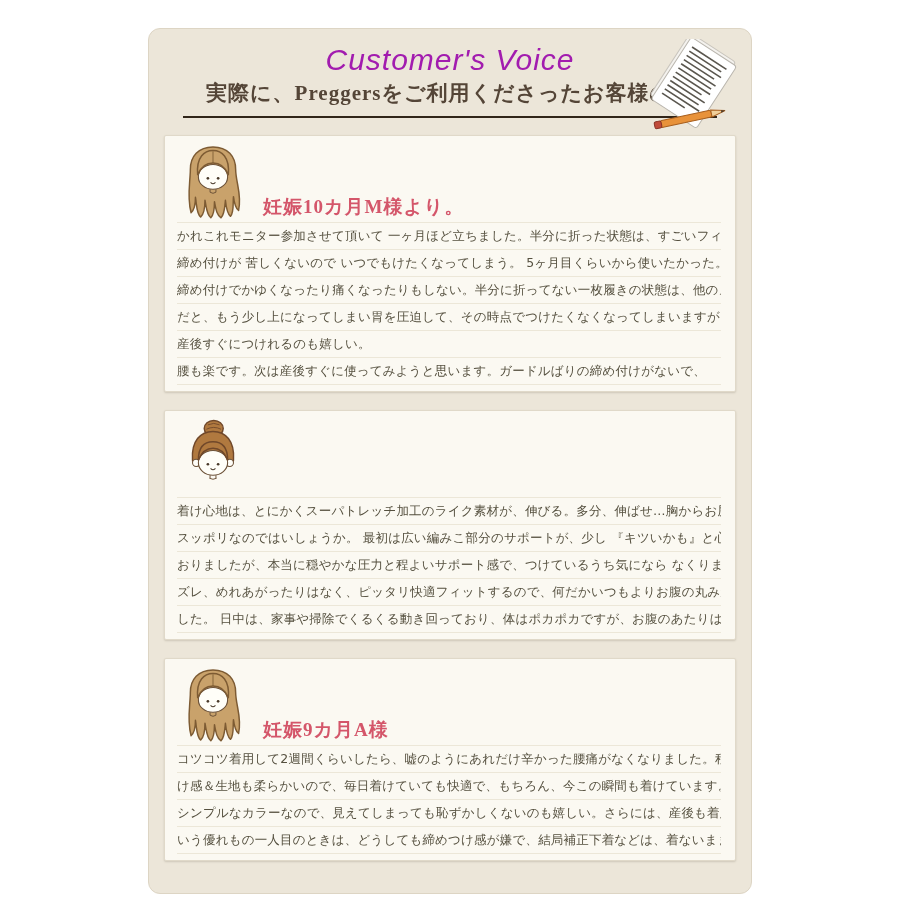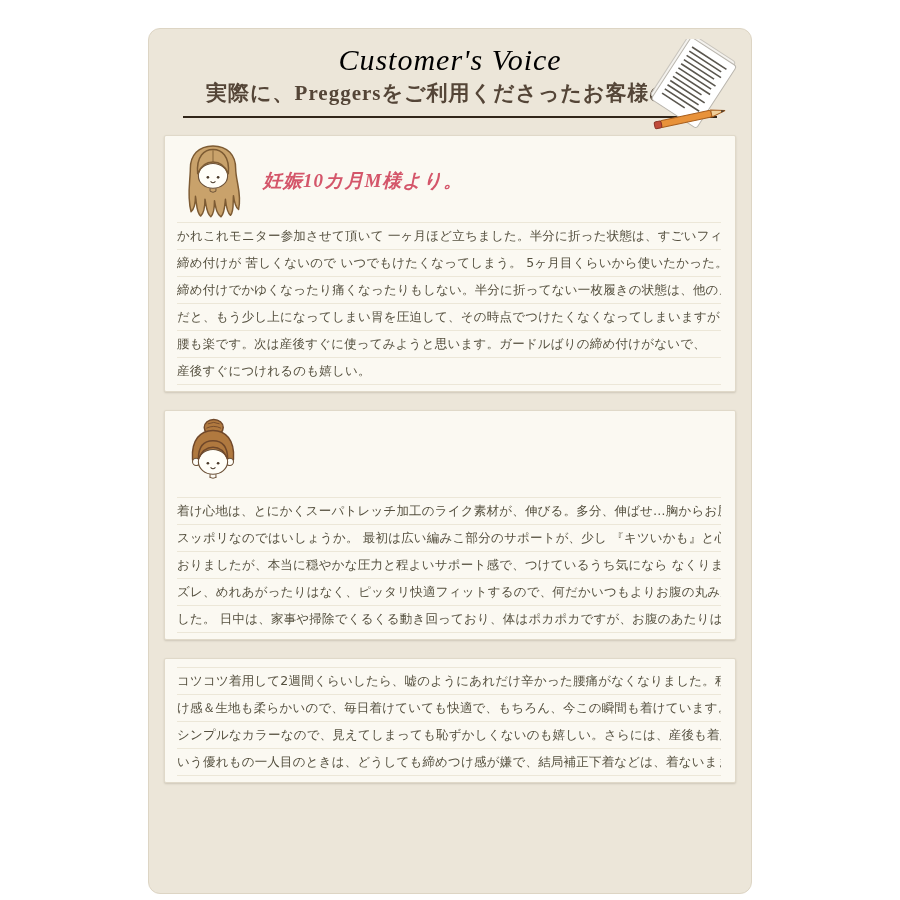--- a/index.html
+++ b/index.html
@@ -3,30 +3,30 @@
 <meta charset="utf-8">
 <style>
   html,body{margin:0;padding:0;background:#ffffff;width:900px;height:900px;overflow:hidden;
     font-family:"DejaVu Sans","Liberation Sans",sans-serif;}
   .outer{position:relative;width:900px;height:900px;}
   .container{position:absolute;left:148px;top:28px;width:604px;height:866px;
     background:#ece6d9;border:1px solid #ddd5c4;border-radius:12px;box-sizing:border-box;
     padding:10px 13px 6px 13px;}
   
   .header{position:relative;height:96px;text-align:center;}
-  .script-title{font-family:Liberation Serif, serif;font-style:italic;
-    font-size:30px;color:#000000;letter-spacing:1px;padding-top:4px;}
+  .script-title{font-family:Liberation Sans, sans-serif;font-style:italic;
+    font-size:30px;color:#a21caf;letter-spacing:1px;padding-top:4px;}
   .title-wrap{width:534px;margin:2px auto 0 auto;border-bottom:2px solid #312519;padding-bottom:9px;}
   .main-title{font-family:"Liberation Serif","DejaVu Serif",serif;font-weight:bold;
     font-size:21px;color:#544537;letter-spacing:1px;}
   .paper-icon{position:absolute;right:-4px;top:0px;width:104px;height:96px;}
   
   .card{background:#fbf9f2;border:1px solid #e0d9c9;border-radius:2px;
     box-shadow:0 1px 2px rgba(120,110,90,.25);margin:0 2px 18px 2px;padding:6px 14px 6px 12px;}
-  .card-head{display:flex;align-items:center;height:78px;font-style:italic;}
+  .card-head{display:flex;align-items:flex-end;height:78px;}
   .avatar{width:72px;height:76px;flex:0 0 72px;}
   .card-heading{font-family:"Liberation Serif","DejaVu Serif",serif;font-weight:bold;
     font-size:19px;color:#d4566a;margin-left:14px;letter-spacing:1px;}
   .body-lines{border-top:1px solid #ece7d8;margin-top:2px;}
   .t-line{height:26px;line-height:26px;border-bottom:1px solid #ece7d8;
     font-size:12.5px;color:#55503f;white-space:nowrap;overflow:hidden;letter-spacing:0.2px;}
 </style>
 </head>
 <body>
 
@@ -78,22 +78,22 @@
           <path d="M42 53 q3 3 6 0" fill="none" stroke="#4a3a2a" stroke-width="1.4" stroke-linecap="round"></path>
           <path d="M41 62 l0 4 M49 62 l0 4 M41 66 q4 3 8 0" fill="none" stroke="#6b5138" stroke-width="1.3"></path>
         </svg>
         <div class="card-heading">妊娠10カ月M様より。</div>
       </div>
       <div class="body-lines">
         <div class="t-line">かれこれモニター参加させて頂いて 一ヶ月ほど立ちました。半分に折った状態は、すごいフィット感と</div>
         <div class="t-line">締め付けが 苦しくないので いつでもけたくなってしまう。 5ヶ月目くらいから使いたかった。</div>
         <div class="t-line">締め付けでかゆくなったり痛くなったりもしない。半分に折ってない一枚履きの状態は、他のメーカさん</div>
         <div class="t-line">だと、もう少し上になってしまい胃を圧迫して、その時点でつけたくなくなってしまいますが、Preggersは、</div>
+        <div class="t-line">産後すぐにつけれるのも嬉しい。</div>
         <div class="t-line">腰も楽です。次は産後すぐに使ってみようと思います。ガードルばりの締め付けがないで、</div>
-        <div class="t-line">産後すぐにつけれるのも嬉しい。</div>
       </div>
     </div>
 
     <div class="card">
       <div class="card-head">
         <svg class="avatar" viewBox="0 0 90 104">
           <ellipse cx="46" cy="13" rx="13" ry="11" fill="#b0793f" stroke="#70482a" stroke-width="2"></ellipse>
           <path d="M38 8 q8 -4 16 0 M36 14 q10 -5 20 0" fill="none" stroke="#70482a" stroke-width="1.2"></path>
           <path d="M17 56 C15 30 28 17 45 17 C62 17 75 30 73 56 C73 60 71 63 68 64 L22 64 C19 63 17 60 17 56 Z" fill="#b0793f" stroke="#70482a" stroke-width="2" stroke-linejoin="round"></path>
           <circle cx="22" cy="60" r="5" fill="#fffef8" stroke="#6b5138" stroke-width="1.4"></circle>
@@ -109,20 +109,33 @@
       <div class="body-lines">
         <div class="t-line">着け心地は、とにかくスーパトレッチ加工のライク素材が、伸びる。多分、伸ばせ…胸からお尻まで</div>
         <div class="t-line">スッポリなのではいしょうか。 最初は広い編みこ部分のサポートが、少し 『キツいかも』と心配して</div>
         <div class="t-line">おりましたが、本当に穏やかな圧力と程よいサポート感で、つけているうち気になら なくりました。</div>
         <div class="t-line">ズレ、めれあがったりはなく、ピッタリ快適フィットするので、何だかいつもよりお腹の丸みが感じられま</div>
         <div class="t-line">した。 日中は、家事や掃除でくるくる動き回っており、体はポカポカですが、お腹のあたりは涼しくも</div>
       </div>
     </div>
 
     <div class="card">
+      <div class="card-head">
+        <svg class="avatar" viewBox="0 0 90 104">
+          <path d="M45 4 C25 4 14 17 14 35 C14 52 9 72 15 94 C20 90 21 82 21 73 C23 84 22 94 28 100 C33 96 34 86 34 77 C36 86 36 96 42 101 C46 97 47 88 47 79 C49 89 50 97 56 101 C61 96 61 86 62 77 C63 87 64 95 69 99 C74 93 72 82 73 72 C74 80 76 88 80 91 C85 70 76 52 76 35 C76 17 65 4 45 4 Z" fill="#c9a26b" stroke="#7d5b33" stroke-width="2" stroke-linejoin="round"></path>
+          <ellipse cx="45" cy="45" rx="20" ry="17" fill="#fffef8" stroke="#6b5138" stroke-width="1.5"></ellipse>
+          <path d="M24 42 C22 18 33 9 45 9 C57 9 68 18 66 42 C61 30 53 26 45 26 C37 26 29 30 24 42 Z" fill="#c9a26b" stroke="#7d5b33" stroke-width="2" stroke-linejoin="round"></path>
+          <line x1="45" y1="10" x2="45" y2="26" stroke="#7d5b33" stroke-width="1.2"></line>
+          <circle cx="38" cy="47" r="1.8" fill="#4a3a2a"></circle>
+            <circle cx="52" cy="47" r="1.8" fill="#4a3a2a"></circle>
+          <path d="M42 53 q3 3 6 0" fill="none" stroke="#4a3a2a" stroke-width="1.4" stroke-linecap="round"></path>
+          <path d="M41 62 l0 4 M49 62 l0 4 M41 66 q4 3 8 0" fill="none" stroke="#6b5138" stroke-width="1.3"></path>
+        </svg>
+        <div class="card-heading">妊娠9カ月A様</div>
+      </div>
       <div class="body-lines">
         <div class="t-line">コツコツ着用して2週間くらいしたら、嘘のようにあれだけ辛かった腰痛がなくなりました。程良い締めつ</div>
         <div class="t-line">け感＆生地も柔らかいので、毎日着けていても快適で、もちろん、今この瞬間も着けています。しかも、</div>
         <div class="t-line">シンプルなカラーなので、見えてしまっても恥ずかしくないのも嬉しい。さらには、産後も着用できると</div>
         <div class="t-line">いう優れもの一人目のときは、どうしても締めつけ感が嫌で、結局補正下着などは、着ないまま終わって</div>
 
       </div>
     </div>
 
   </div>

